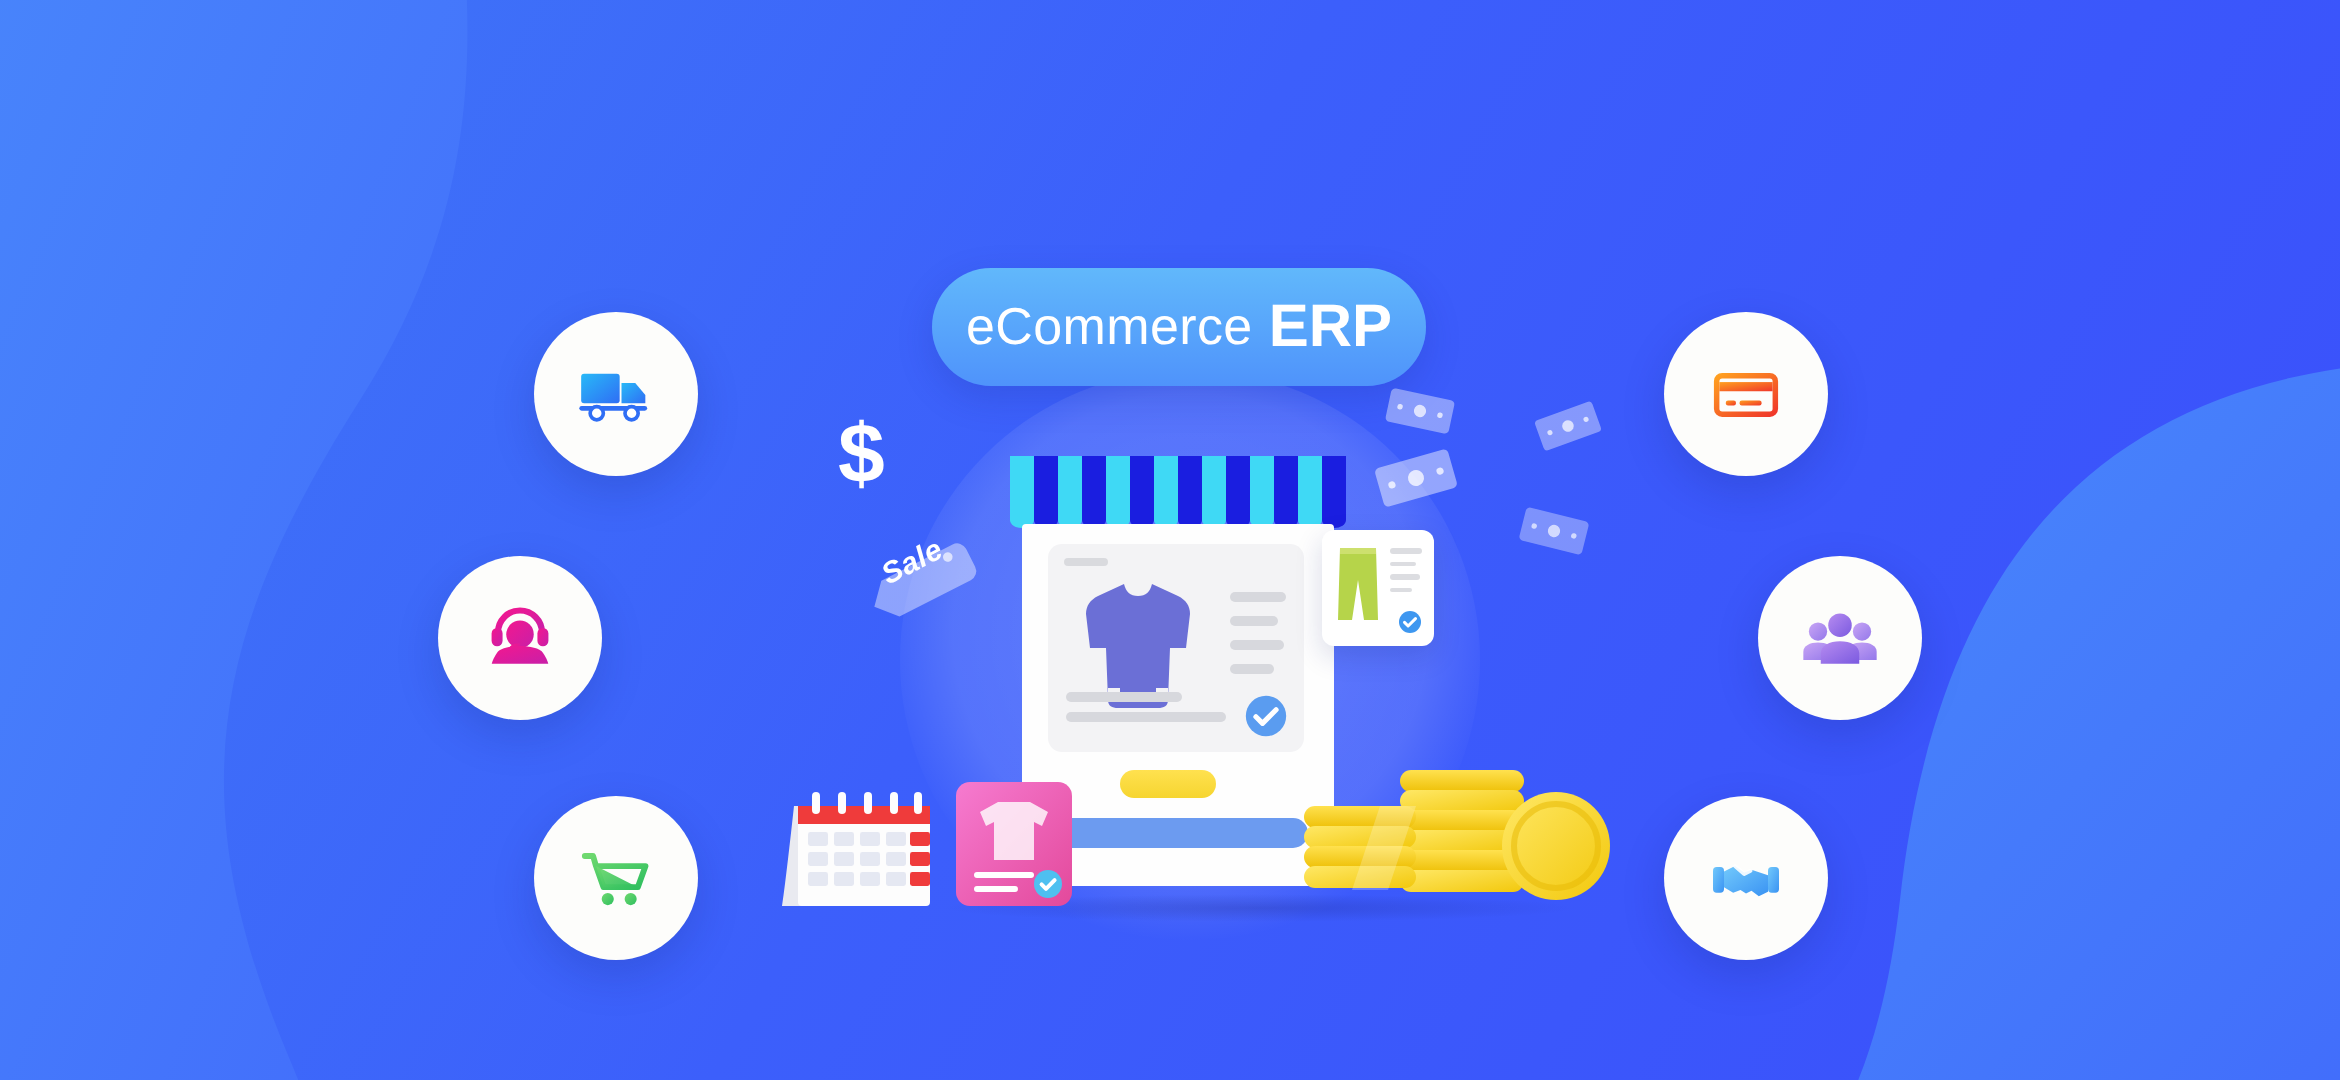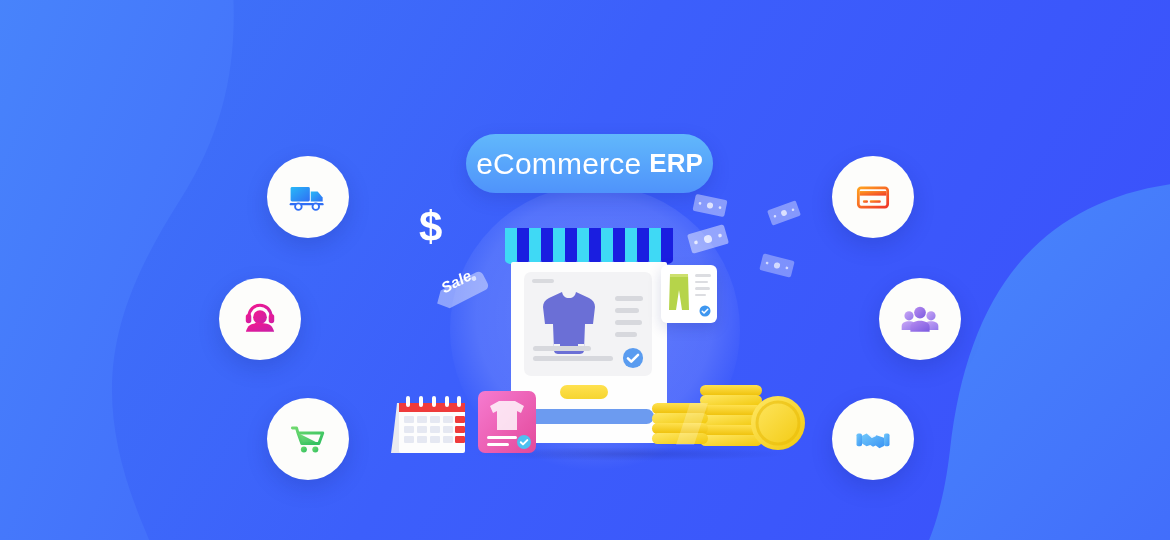--- a/index.html
+++ b/index.html
@@ -30,22 +30,22 @@
 
   
   #title-pill{
     position:absolute; left:466px; top:134px;
     width:247px; height:59px; border-radius:30px;
     background:linear-gradient(180deg,#61b8fb 0%,#4f93fb 100%);
     box-shadow:0 6px 18px rgba(20,40,140,.18);
     display:flex; align-items:center; justify-content:center;
     white-space:nowrap;
   }
-  #title-pill .t-light{ color:#fff; font-size:30px; font-weight:400; letter-spacing:.2px;}
-  #title-pill .t-bold { color:#fff; font-size:26px; font-weight:700; margin-left:8px;}
+  #title-pill .t-light{ color:#fff; font-size:26px; font-weight:400; letter-spacing:.2px;}
+  #title-pill .t-bold { color:#fff; font-size:30px; font-weight:700; margin-left:8px;}
 
   
   .feature{
     position:absolute; width:82px; height:82px; border-radius:50%;
     background:#fdfdfb;
     box-shadow:0 8px 22px rgba(18,30,110,.18);
     display:flex; align-items:center; justify-content:center;
   }
   .feature svg{ width:44px; height:44px; display:block; }
 

